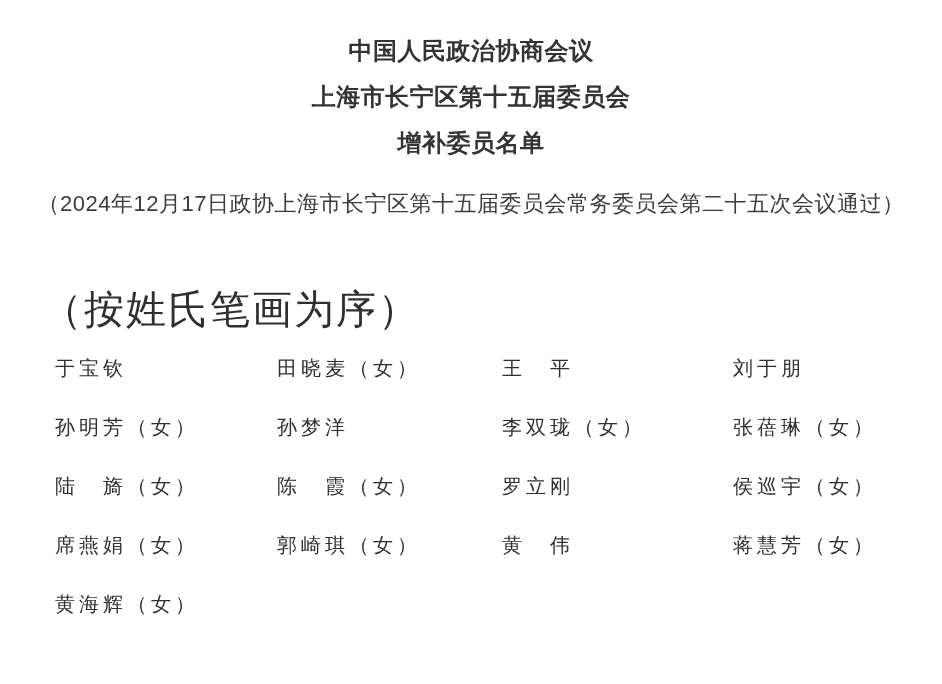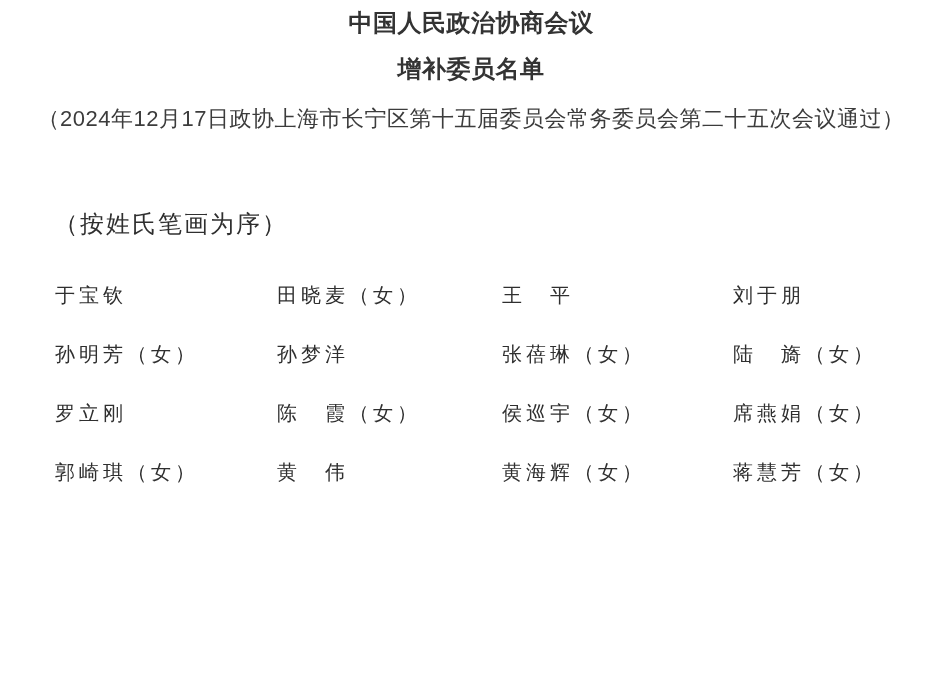--- a/index.html
+++ b/index.html
@@ -3,54 +3,54 @@
 <meta charset="utf-8">
 <style>
   html, body { margin: 0; padding: 0; }
   body {
     width: 942px;
     height: 684px;
     background: #ffffff;
     overflow: hidden;
     font-family: "Liberation Sans", sans-serif;
   }
-  .page { padding-top: 0; }
+  .page { padding-top: 28px; }
 
   
   .title-line {
     margin: 0;
     font-size: 24px;
     font-weight: bold;
     line-height: 46px;
     text-align: center;
     letter-spacing: 0.5px;
     color: #333333;
   }
 
   
   .approval {
-    margin: 5px;
+    margin: 16px;
     font-size: 22px;
     font-weight: normal;
     line-height: 44px;
     text-align: center;
     letter-spacing: 0.5px;
     color: #3c3c3c;
   }
 
   
   .roster {
     margin-top: 54px;
     padding-left: 42px;
     font-family: "Liberation Serif", serif;
     color: #2f2f2f;
   }
   .sort-note {
-    margin: 12px;
-    font-size: 24px;
+    margin: 0;
+    font-size: 40px;
     line-height: 59px;
     letter-spacing: 2px;
   }
   .names-grid {
     display: grid;
     grid-template-columns: 222px 225px 231px auto;
     margin-left: 13px;
   }
   .name-cell {
     font-size: 20px;
@@ -60,39 +60,41 @@
     overflow: visible;
   }
 </style>
 </head>
 <body>
 
 <div class="page">
 
   <header>
     <div class="title-line">中国人民政治协商会议</div>
+    <div class="title-line">上海市长宁区第十五届委员会</div>
     <div class="title-line">增补委员名单</div>
     <p class="approval">（2024年12月17日政协上海市长宁区第十五届委员会常务委员会第二十五次会议通过）</p>
   </header>
 
   <section class="roster">
     <p class="sort-note">（按姓氏笔画为序）</p>
     <div class="names-grid">
       <span class="name-cell">于宝钦</span>
       <span class="name-cell">田晓麦（女）</span>
       <span class="name-cell">王　平</span>
       <span class="name-cell">刘于朋</span>
       <span class="name-cell">孙明芳（女）</span>
       <span class="name-cell">孙梦洋</span>
+      <span class="name-cell">李双珑（女）</span>
       <span class="name-cell">张蓓琳（女）</span>
       <span class="name-cell">陆　旖（女）</span>
+      <span class="name-cell">陈　霞（女）</span>
       <span class="name-cell">罗立刚</span>
-      <span class="name-cell">陈　霞（女）</span>
       <span class="name-cell">侯巡宇（女）</span>
       <span class="name-cell">席燕娟（女）</span>
       <span class="name-cell">郭崎琪（女）</span>
       <span class="name-cell">黄　伟</span>
+      <span class="name-cell">蒋慧芳（女）</span>
       <span class="name-cell">黄海辉（女）</span>
-      <span class="name-cell">蒋慧芳（女）</span>
     </div>
   </section>
 
 </div>
 
 </body></html>

